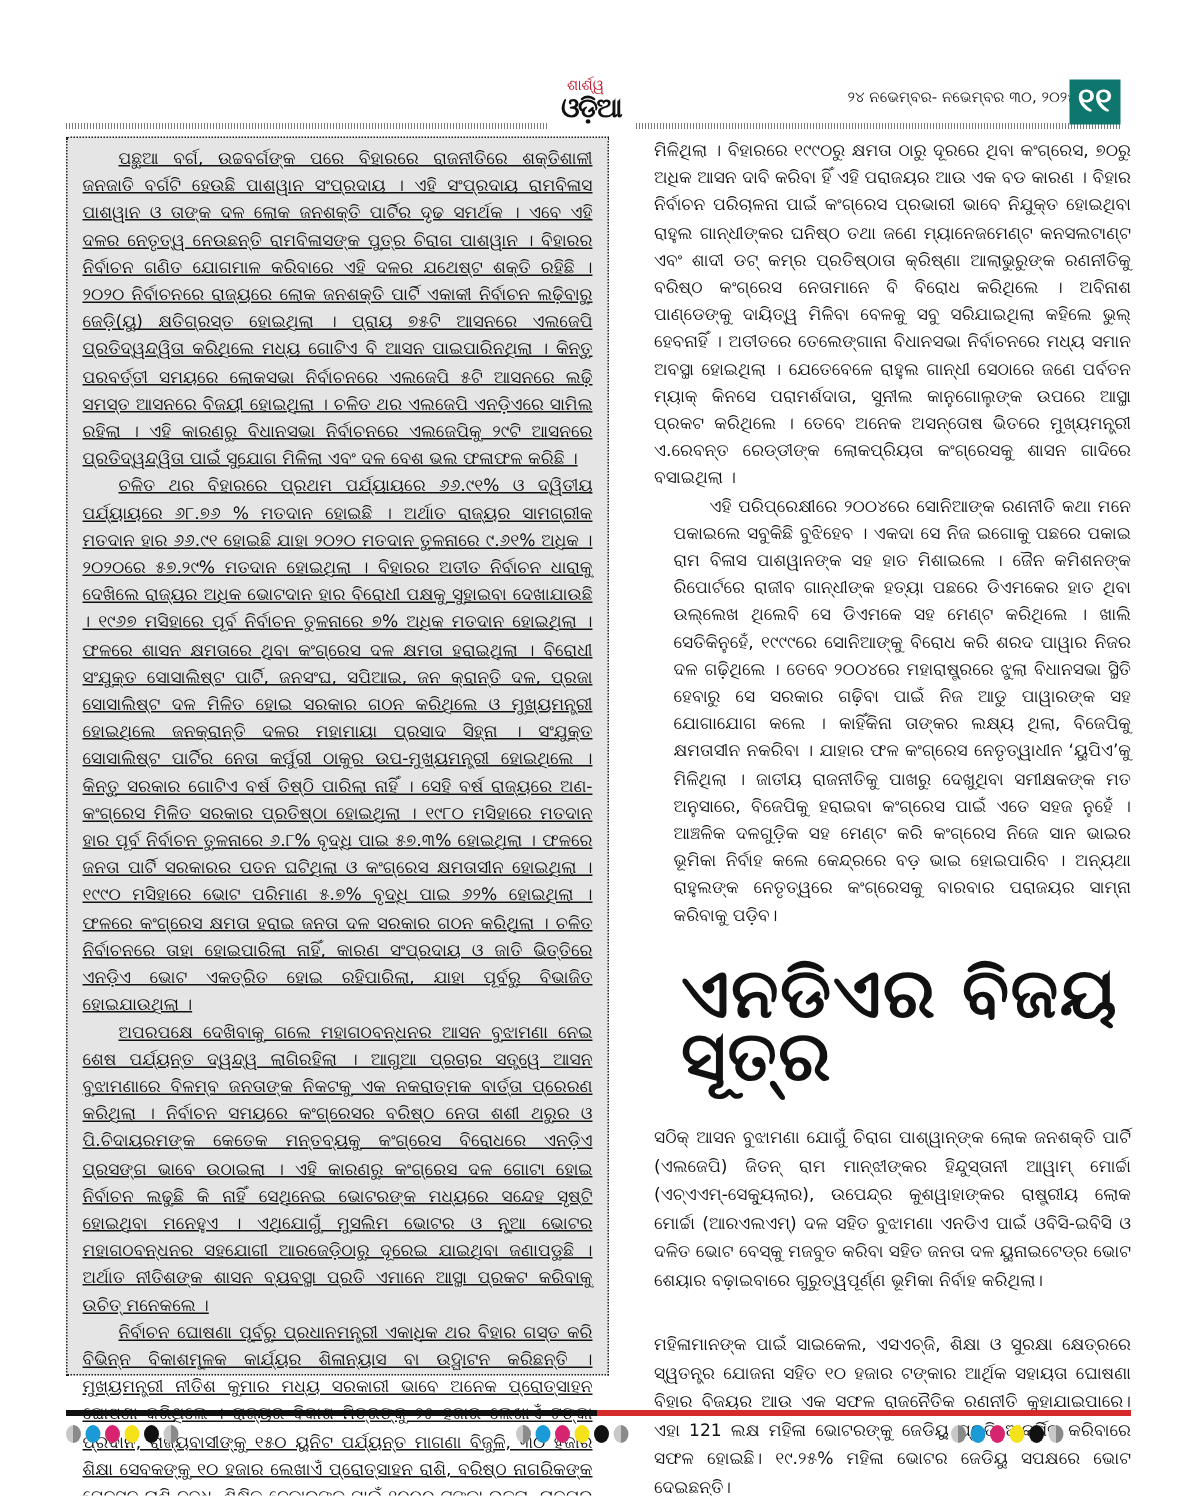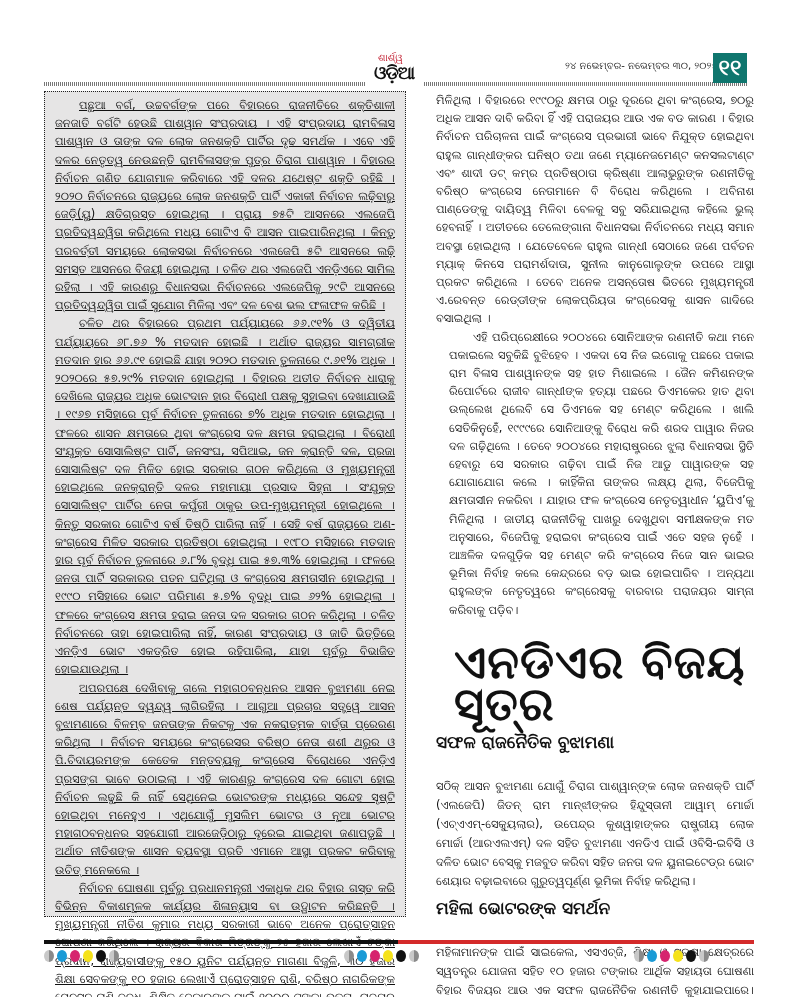--- a/index.html
+++ b/index.html
@@ -48,24 +48,22 @@
   <p class="ind">ଅପରପକ୍ଷେ ଦେଖିବାକୁ ଗଲେ ମହାଗଠବନ୍ଧନର ଆସନ ବୁଝାମଣା ନେଇ ଶେଷ ପର୍ଯ୍ୟନ୍ତ ଦ୍ୱନ୍ଦ୍ୱ ଲାଗିରହିଲା । ଆଗୁଆ ପ୍ରଚାର ସତ୍ତ୍ୱେ ଆସନ ବୁଝାମଣାରେ ବିଳମ୍ବ ଜନତାଙ୍କ ନିକଟକୁ ଏକ ନକରାତ୍ମକ ବାର୍ତ୍ତା ପ୍ରେରଣ କରିଥିଲା । ନିର୍ବାଚନ ସମୟରେ କଂଗ୍ରେସର ବରିଷ୍ଠ ନେତା ଶଶୀ ଥରୁର ଓ ପି.ଚିଦାୟରମଙ୍କ କେତେକ ମନ୍ତବ୍ୟକୁ କଂଗ୍ରେସ ବିରୋଧରେ ଏନଡ଼ିଏ ପ୍ରସଙ୍ଗ ଭାବେ ଉଠାଇଲା । ଏହି କାରଣରୁ କଂଗ୍ରେସ ଦଳ ଗୋଟା ହୋଇ ନିର୍ବାଚନ ଲଢୁଛି କି ନାହିଁ ସେଥିନେଇ ଭୋଟରଙ୍କ ମଧ୍ୟରେ ସନ୍ଦେହ ସୃଷ୍ଟି ହୋଇଥିବା ମନେହୁଏ । ଏଥିଯୋଗୁଁ ମୁସଲିମ ଭୋଟର ଓ ନୂଆ ଭୋଟର ମହାଗଠବନ୍ଧନର ସହଯୋଗୀ ଆରଜେଡ଼ିଠାରୁ ଦୂରେଇ ଯାଇଥିବା ଜଣାପଡୁଛି । ଅର୍ଥାତ ନୀତିଶଙ୍କ ଶାସନ ବ୍ୟବସ୍ଥା ପ୍ରତି ଏମାନେ ଆସ୍ଥା ପ୍ରକଟ କରିବାକୁ ଉଚିତ୍ ମନେକଲେ ।</p>
   <p class="ind">ନିର୍ବାଚନ ଘୋଷଣା ପୂର୍ବରୁ ପ୍ରଧାନମନ୍ତ୍ରୀ ଏକାଧିକ ଥର ବିହାର ଗସ୍ତ କରି ବିଭିନ୍ନ ବିକାଶମୂଳକ କାର୍ଯ୍ୟର ଶିଳାନ୍ୟାସ ବା ଉଦ୍ଘାଟନ କରିଛନ୍ତି । ମୁଖ୍ୟମନ୍ତ୍ରୀ ନୀତିଶ କୁମାର ମଧ୍ୟ ସରକାରୀ ଭାବେ ଅନେକ ପ୍ରୋତ୍ସାହନ ଘୋଷଣା କରିଥିଲେ । ରାଜ୍ୟର ବିକାଶ ମିତ୍ରଙ୍କୁ ୨୫ ହଜାର ଲେଖାଏଁ ଟଙ୍କା ପ୍ରଦାନ, ରାଜ୍ୟବାସୀଙ୍କୁ ୧୫୦ ୟୁନିଟ ପର୍ଯ୍ୟନ୍ତ ମାଗଣା ବିଜୁଳି, ୩୦ ହଜାର ଶିକ୍ଷା ସେବକଙ୍କୁ ୧୦ ହଜାର ଲେଖାଏଁ ପ୍ରୋତ୍ସାହନ ରାଶି, ବରିଷ୍ଠ ନାଗରିକଙ୍କ ପେନସନ ରାଶି ବୃଦ୍ଧି, ଶିକ୍ଷିତ ବେକାରଙ୍କ ପାଇଁ ୧୦୦୦ ଟଙ୍କା ଭତ୍ତା, ରାଜ୍ୟର ୧୬ ଲକ୍ଷ ନିର୍ମାଣ ଶ୍ରମିକଙ୍କ ପାଇଁ ୫୦୦୦ ଟଙ୍କା ପୋଷାକ ଭତ୍ତା ଘୋଷଣା କରିଥିଲେ । ସବୁଠାରୁ ଗୁରୁତ୍ୱପୂର୍ଣ୍ଣ ଘୋଷଣାଟି ଥିଲା ‘ମୁଖ୍ୟମନ୍ତ୍ରୀ ମହିଳା ରୋଜଗାର ଯୋଜନା’ । ଏହି ଯୋଜନାରେ ପ୍ରାୟ ୭୫ ଲକ୍ଷ ମହିଳାଙ୍କୁ ପ୍ରଥମ କିସ୍ତି ୧୦ ହଜାର ଟଙ୍କା ଲେଖାଏଁ ଆର୍ଥିକ ସହାୟତା ପ୍ରଦାନ କରାଯାଇଥିଲା । ଏହା ବିତରଣ କରିଥିଲେ ପ୍ରଧାନମନ୍ତ୍ରୀ । ଏହା ଅଧିକ ସଂଖ୍ୟକ ମହିଳାଙ୍କୁ ଭୋଟ ଦେବା ପାଇଁ ପ୍ରୋତ୍ସାହିତ କରିଥିଲା । ନିର୍ବାଚନରେ ମହିଳା ଭୋଟ ହାର ୭୧.୬% ଥିଲା, ଯାହା ପୁରୁଷ ଭୋଟରଙ୍କ ତୁଳନାରେ ୮.୮% ଅଧିକ  । ମହିଳା ଭୋଟ ଏନଡ଼ିଏ ସପକ୍ଷରେ ଯାଇଥିବା ମନେହୁଏ । ଏଣୁ ସ୍ୱତନ୍ତ୍ର ଭୋଟର ତାଲିକା ସଂଶୋଧନ(ଏସଆଇଆର), ସୁଶାସନ କି ଜଙ୍ଗଲ ରାଜ ନୁହେଁ, ମୁଖ୍ୟତଃ ଜାତିଆଣ ଧ୍ରୁବୀକରଣ ଓ ମହିଳା ଭୋଟ ବିହାର ଫଳାଫଳକୁ ପ୍ରଭାବିତ କରିଛି ।</p>
 </div>
 
 <div class="rcol">
   <p>ମିଳିଥିଲା । ବିହାରରେ ୧୯୯୦ରୁ କ୍ଷମତା ଠାରୁ ଦୂରରେ ଥିବା କଂଗ୍ରେସ, ୭୦ରୁ ଅଧିକ ଆସନ ଦାବି କରିବା ହିଁ ଏହି ପରାଜୟର ଆଉ ଏକ ବଡ କାରଣ । ବିହାର ନିର୍ବାଚନ ପରିଚାଳନା ପାଇଁ କଂଗ୍ରେସ ପ୍ରଭାରୀ ଭାବେ ନିଯୁକ୍ତ ହୋଇଥିବା ରାହୁଲ ଗାନ୍ଧୀଙ୍କର ଘନିଷ୍ଠ ତଥା ଜଣେ ମ୍ୟାନେଜମେଣ୍ଟ କନସଲଟାଣ୍ଟ ଏବଂ ଶାଦୀ ଡଟ୍ କମ୍‌ର ପ୍ରତିଷ୍ଠାତା କ୍ରିଷ୍ଣା ଆଲାଭୁରୁଙ୍କ ରଣନୀତିକୁ ବରିଷ୍ଠ କଂଗ୍ରେସ ନେତାମାନେ ବି ବିରୋଧ କରିଥିଲେ । ଅବିନାଶ ପାଣ୍ଡେଙ୍କୁ ଦାୟିତ୍ୱ ମିଳିବା ବେଳକୁ ସବୁ ସରିଯାଇଥିଲା କହିଲେ ଭୁଲ୍ ହେବନାହିଁ । ଅତୀତରେ ତେଲେଙ୍ଗାନା ବିଧାନସଭା ନିର୍ବାଚନରେ ମଧ୍ୟ ସମାନ ଅବସ୍ଥା ହୋଇଥିଲା । ଯେତେବେଳେ ରାହୁଲ ଗାନ୍ଧୀ ସେଠାରେ ଜଣେ ପର୍ବତନ ମ୍ୟାକ୍ କିନସେ ପରାମର୍ଶଦାତା, ସୁନୀଲ କାନୁଗୋଲୁଙ୍କ ଉପରେ ଆସ୍ଥା ପ୍ରକଟ କରିଥିଲେ । ତେବେ ଅନେକ ଅସନ୍ତୋଷ ଭିତରେ ମୁଖ୍ୟମନ୍ତ୍ରୀ ଏ.ରେବନ୍ତ ରେଡ୍ଡୀଙ୍କ ଲୋକପ୍ରିୟତା କଂଗ୍ରେସକୁ ଶାସନ ଗାଦିରେ ବସାଇଥିଲା ।</p>
   <p class="ind">ଏହି ପରିପ୍ରେକ୍ଷୀରେ ୨୦୦୪ରେ ସୋନିଆଙ୍କ ରଣନୀତି କଥା ମନେ ପକାଇଲେ ସବୁକିଛି ବୁଝିହେବ । ଏକଦା ସେ ନିଜ ଇଗୋକୁ ପଛରେ ପକାଇ ରାମ ବିଳାସ ପାଶୱାନଙ୍କ ସହ ହାତ ମିଶାଇଲେ । ଜୈନ କମିଶନଙ୍କ ରିପୋର୍ଟରେ ରାଜୀବ ଗାନ୍ଧୀଙ୍କ ହତ୍ୟା ପଛରେ ଡିଏମକେର ହାତ ଥିବା ଉଲ୍ଲେଖ ଥିଲେବି ସେ ଡିଏମକେ ସହ ମେଣ୍ଟ କରିଥିଲେ । ଖାଲି ସେତିକିନୁହେଁ, ୧୯୯୯ରେ ସୋନିଆଙ୍କୁ ବିରୋଧ କରି ଶରଦ ପାୱାର ନିଜର ଦଳ ଗଢ଼ିଥିଲେ । ତେବେ ୨୦୦୪ରେ ମହାରାଷ୍ଟ୍ରରେ ଝୁଲା ବିଧାନସଭା ସ୍ଥିତି ହେବାରୁ ସେ ସରକାର ଗଢ଼ିବା ପାଇଁ ନିଜ ଆଡୁ ପାୱାରଙ୍କ ସହ ଯୋଗାଯୋଗ କଲେ । କାହିଁକିନା ତାଙ୍କର ଲକ୍ଷ୍ୟ ଥିଲା, ବିଜେପିକୁ କ୍ଷମତାସୀନ ନକରିବା । ଯାହାର ଫଳ କଂଗ୍ରେସ ନେତୃତ୍ୱାଧୀନ ‘ୟୁପିଏ’କୁ ମିଳିଥିଲା । ଜାତୀୟ ରାଜନୀତିକୁ ପାଖରୁ ଦେଖୁଥିବା ସମୀକ୍ଷକଙ୍କ ମତ ଅନୁସାରେ, ବିଜେପିକୁ ହରାଇବା କଂଗ୍ରେସ ପାଇଁ ଏତେ ସହଜ ନୁହେଁ । ଆଞ୍ଚଳିକ ଦଳଗୁଡ଼ିକ ସହ ମେଣ୍ଟ କରି କଂଗ୍ରେସ ନିଜେ ସାନ ଭାଇର ଭୂମିକା ନିର୍ବାହ କଲେ କେନ୍ଦ୍ରରେ ବଡ଼ ଭାଇ ହୋଇପାରିବ । ଅନ୍ୟଥା ରାହୁଲଙ୍କ ନେତୃତ୍ୱରେ କଂଗ୍ରେସକୁ ବାରବାର ପରାଜୟର ସାମ୍ନା କରିବାକୁ ପଡ଼ିବ।</p>
 
   <div class="big-head">ଏନଡିଏର ବିଜୟ ସୂତ୍ର</div>
 
-  <div class="sub-head">ସଫଳ ରାଜନୈତିକ ବୁଝାମଣା</div>
   <p class="sub">ସଠିକ୍ ଆସନ ବୁଝାମଣା ଯୋଗୁଁ ଚିରାଗ ପାଶ୍ୱାନ୍‌ଙ୍କ ଲୋକ ଜନଶକ୍ତି ପାର୍ଟି (ଏଲଜେପି) ଜିତନ୍ ରାମ ମାନ୍‌ଝୀଙ୍କର ହିନ୍ଦୁସ୍ତାନୀ ଆୱାମ୍ ମୋର୍ଚ୍ଚା (ଏଚ୍‌ଏଏମ୍-ସେକ୍ୟୁଲାର), ଉପେନ୍ଦ୍ର କୁଶୱାହାଙ୍କର ରାଷ୍ଟ୍ରୀୟ ଲୋକ ମୋର୍ଚ୍ଚା (ଆରଏଲଏମ୍) ଦଳ ସହିତ ବୁଝାମଣା ଏନଡିଏ ପାଇଁ ଓବିସି-ଇବିସି ଓ ଦଳିତ ଭୋଟ ବେସ୍‌କୁ ମଜବୁତ କରିବା ସହିତ ଜନତା ଦଳ ୟୁନାଇଟେଡ୍‌ର ଭୋଟ ଶେୟାର ବଢ଼ାଇବାରେ ଗୁରୁତ୍ୱପୂର୍ଣ୍ଣ ଭୂମିକା ନିର୍ବାହ କରିଥିଲା।</p>
 
-  <div class="sub-head">ମହିଳା ଭୋଟରଙ୍କ ସମର୍ଥନ</div>
   <p class="sub">ମହିଳାମାନଙ୍କ ପାଇଁ ସାଇକେଲ, ଏସଏଚ୍‌ଜି, ଶିକ୍ଷା ଓ ସୁରକ୍ଷା କ୍ଷେତ୍ରରେ ସ୍ୱତନ୍ତ୍ର ଯୋଜନା ସହିତ ୧୦ ହଜାର ଟଙ୍କାର ଆର୍ଥିକ ସହାୟତା ଘୋଷଣା ବିହାର ବିଜୟର ଆଉ ଏକ ସଫଳ ରାଜନୈତିକ ରଣନୀତି କୁହାଯାଇପାରେ। ଏହା 121 ଲକ୍ଷ ମହିଳା ଭୋଟରଙ୍କୁ ଜେଡିୟୁ ପ୍ରତି ଆକର୍ଷିତ କରିବାରେ ସଫଳ ହୋଇଛି। ୧୯.୨୫% ମହିଳା ଭୋଟର ଜେଡିୟୁ ସପକ୍ଷରେ ଭୋଟ ଦେଇଛନ୍ତି।</p>
 
 </div>
 
 <div class="bottom-bar bar-black"></div>
 <div class="bottom-bar bar-red"></div>
 
 <div class="dots" style="left:44px;">
   <span class="dot half"></span>
   <span class="dot" style="background:#1a9ad6"></span>

